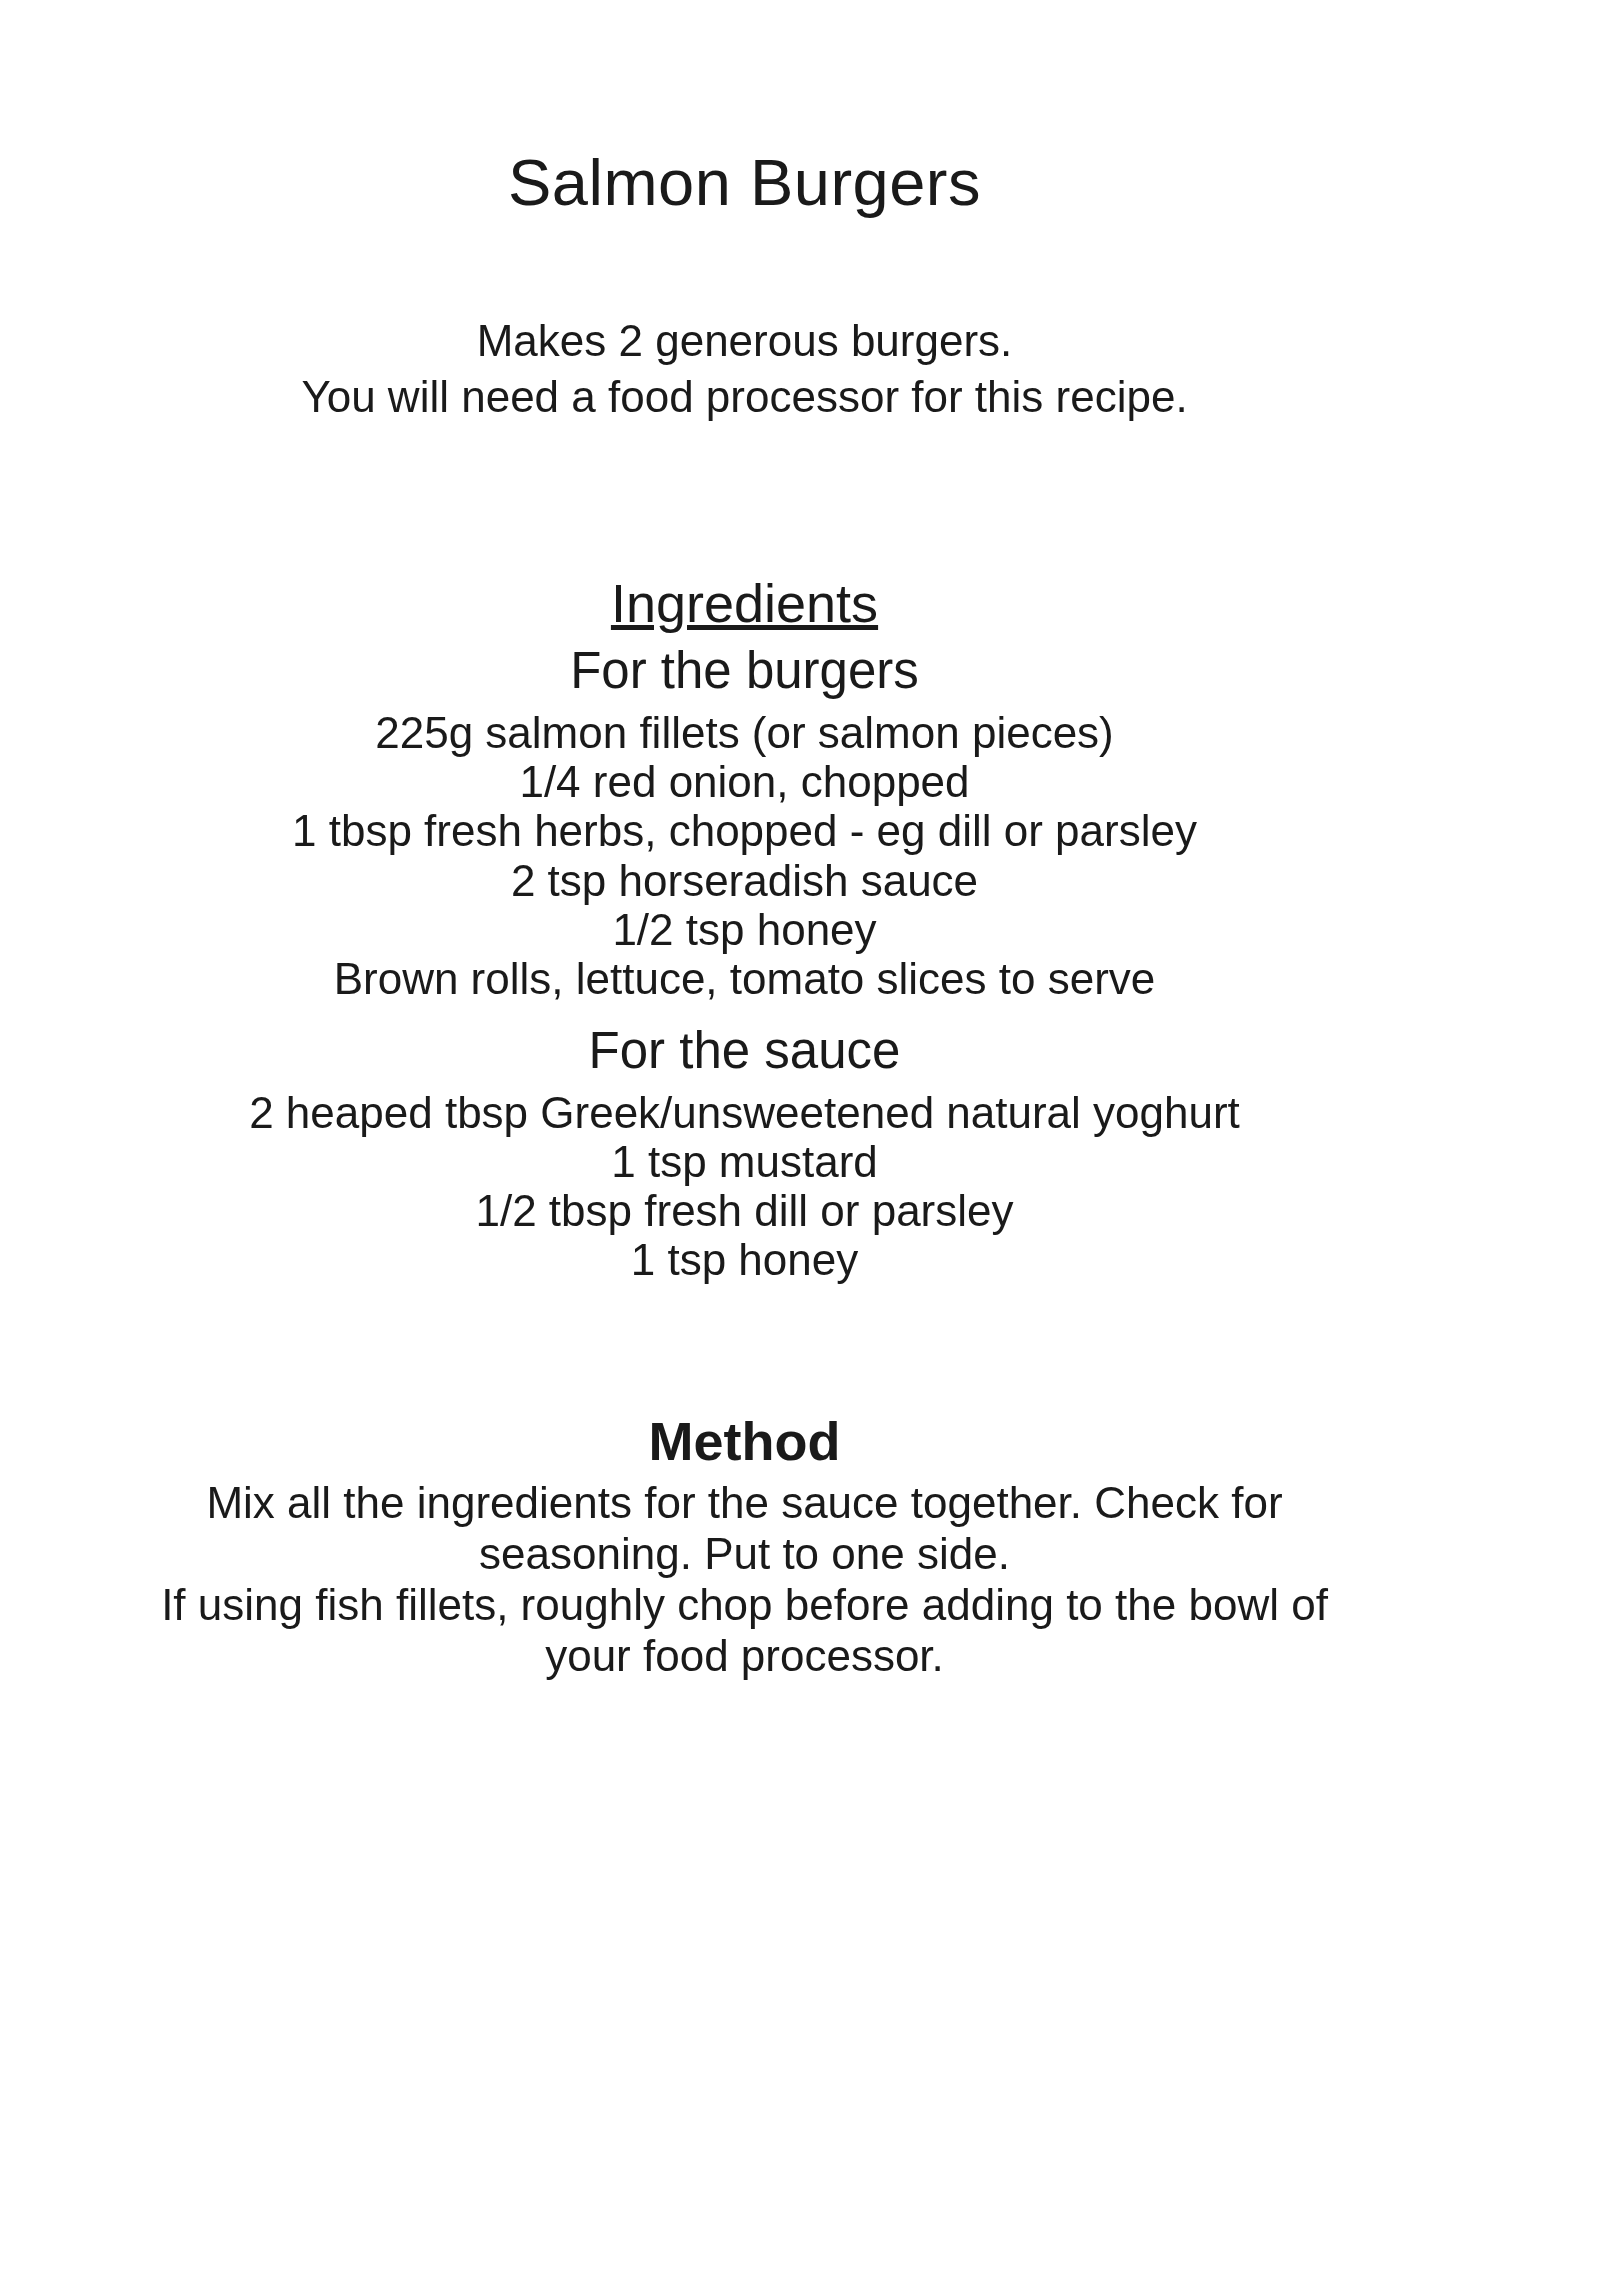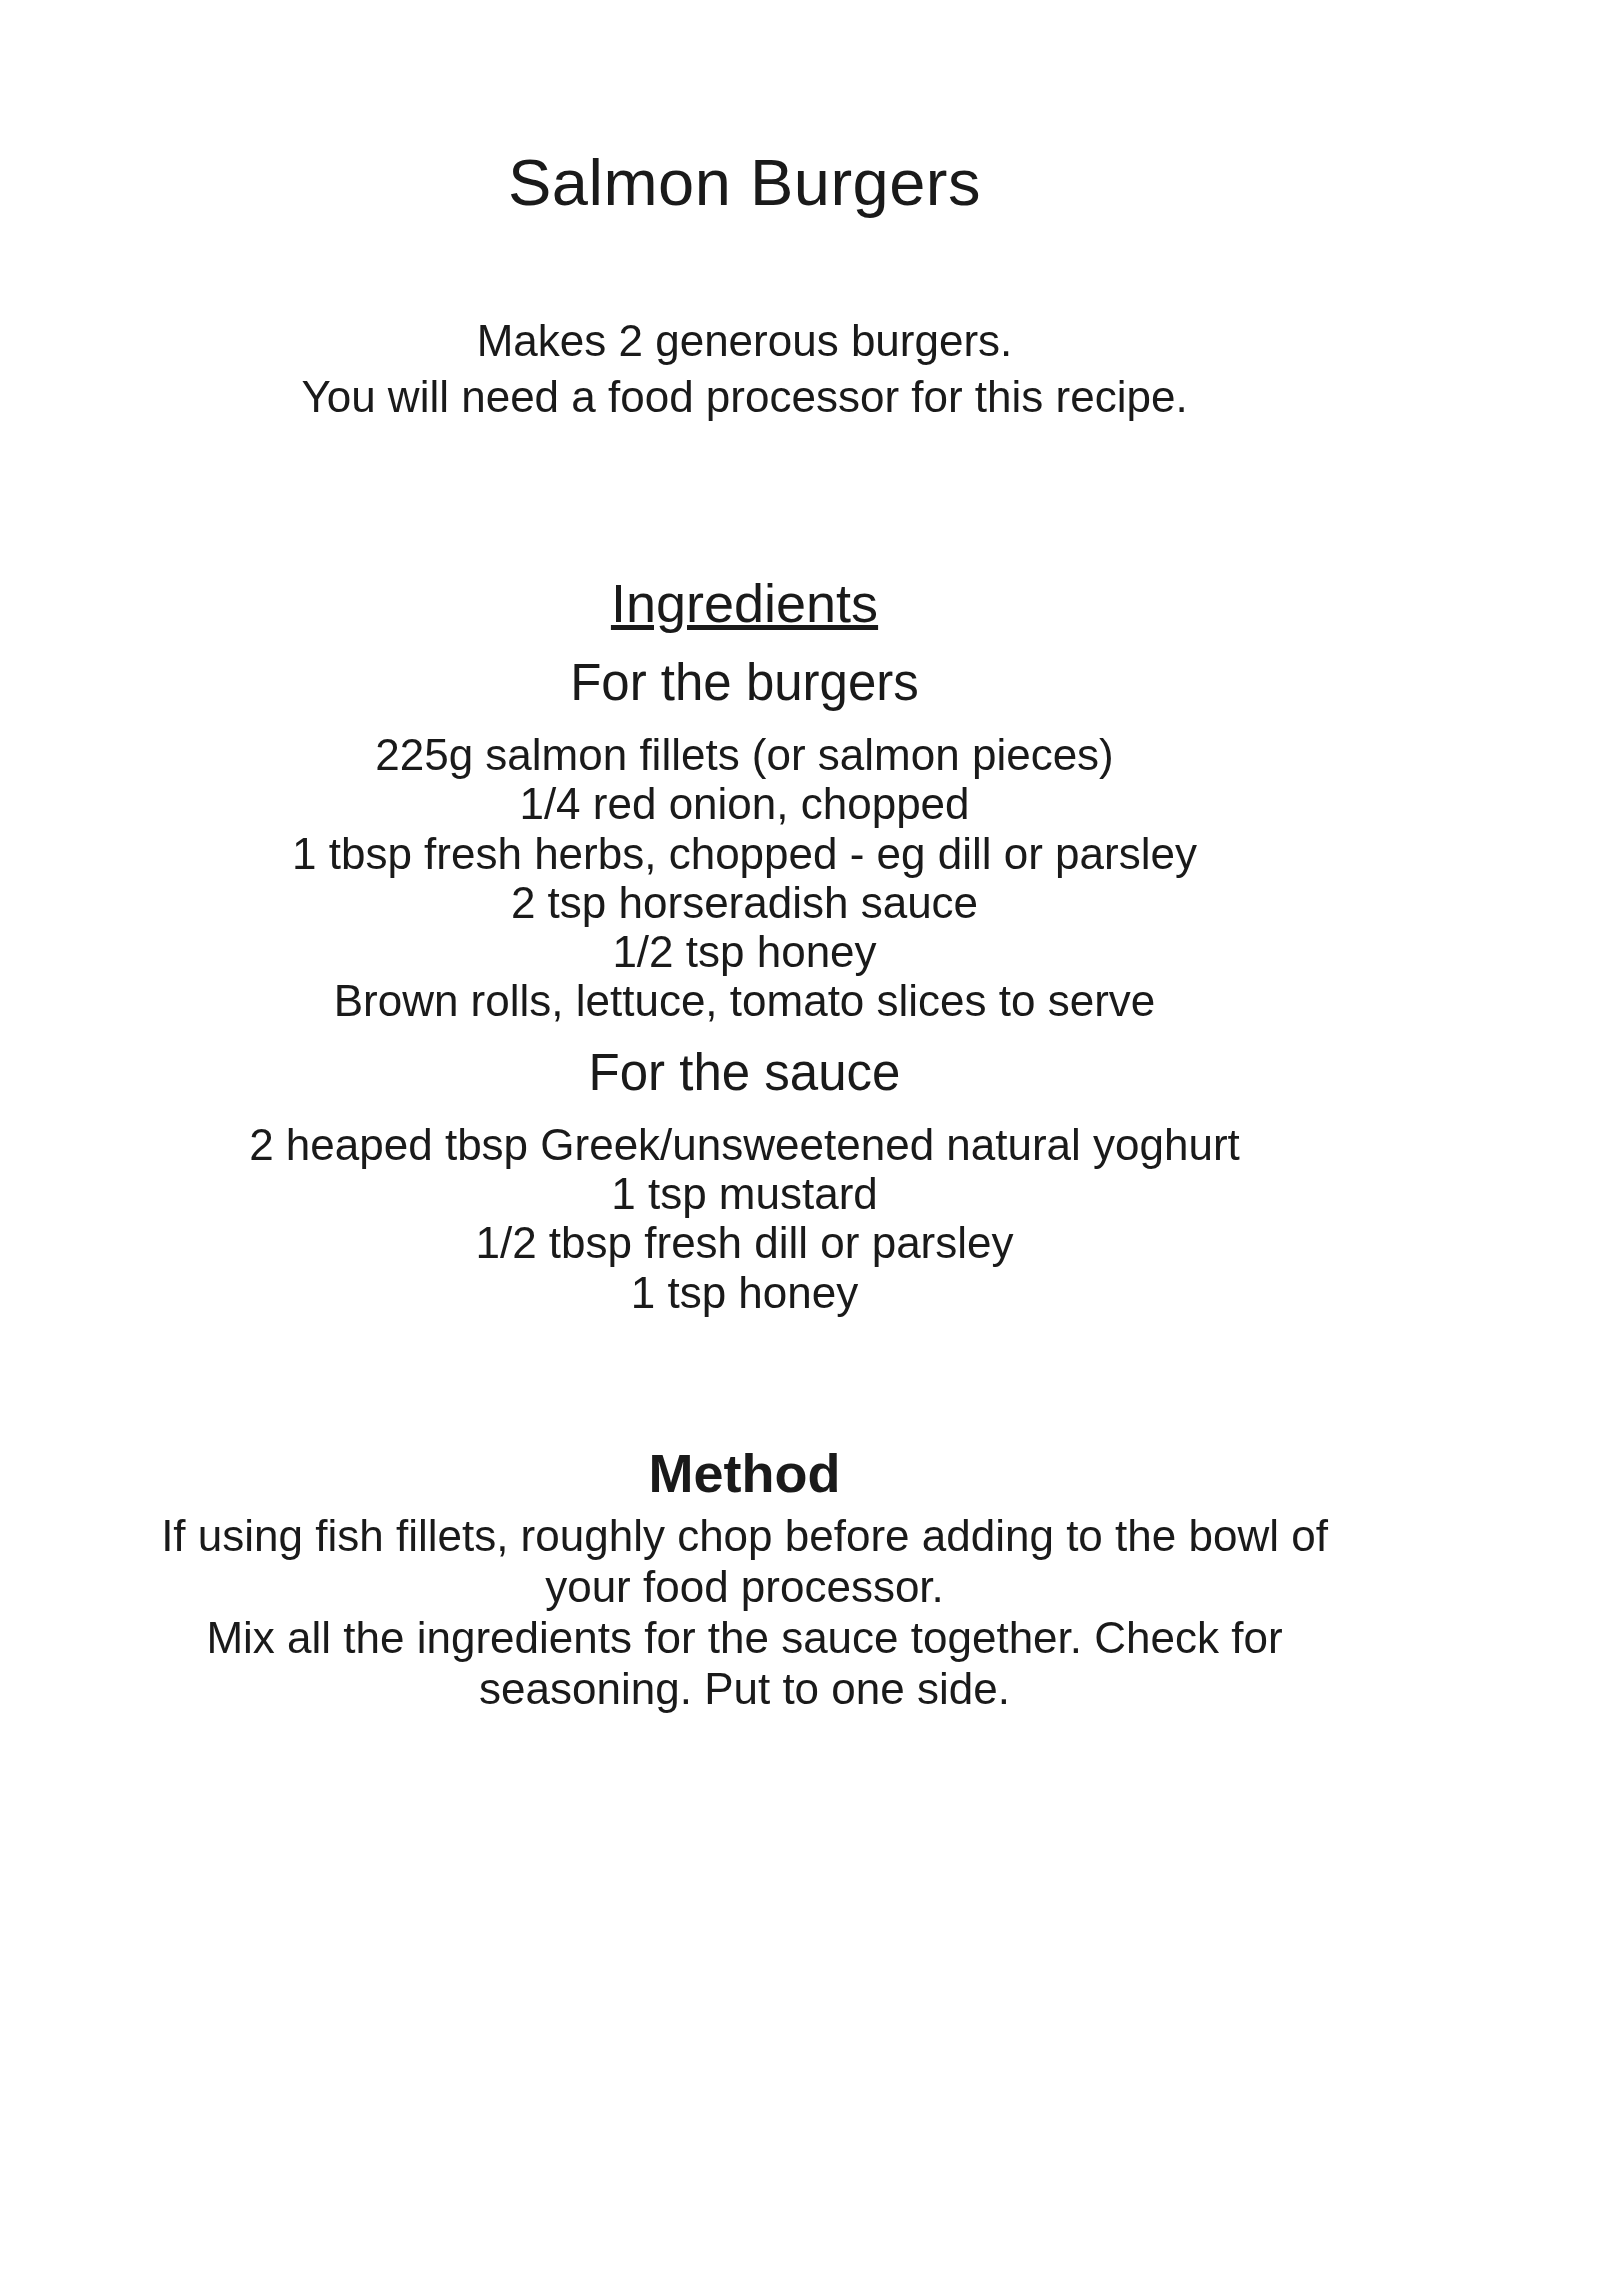--- a/index.html
+++ b/index.html
@@ -46,21 +46,21 @@
     margin: 0;
   }
   .ingredients-heading {
     margin-top: 147px;
     text-decoration: underline;
   }
   .sub-heading {
     font-size: 51px;
     font-weight: 400;
     line-height: 1.22;
-    margin: 16px;
+    margin: 4px;
   }
   .item-list {
     list-style: none;
     margin: 16px;
     padding: 0;
   }
   .item-list li {
     font-size: 44px;
     line-height: 1.12;
     margin: 0;
@@ -119,19 +119,19 @@
       <li>2 heaped tbsp Greek/unsweetened natural yoghurt</li>
       <li>1 tsp mustard</li>
       <li>1/2 tbsp fresh dill or parsley</li>
       <li>1 tsp honey</li>
     </ul>
   </div>
 
   <div class="section-block">
     <h2 class="section-heading method-heading">Method</h2>
     <div class="method-body">
+      <p class="method-para">Mix all the ingredients for the sauce together. Check for seasoning. Put to one side.</p>
       <p class="method-para">If using fish fillets, roughly chop before adding to the bowl of your food processor.</p>
-      <p class="method-para">Mix all the ingredients for the sauce together. Check for seasoning. Put to one side.</p>
     </div>
   </div>
 
 </div>
 
 
 </body></html>

